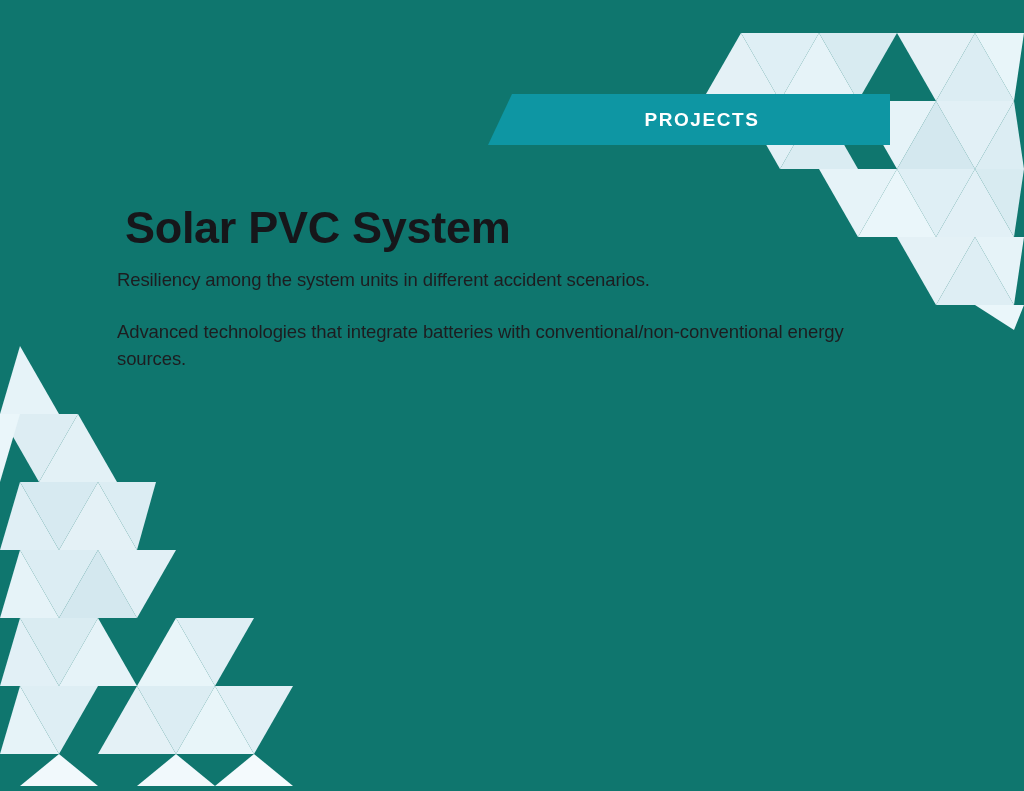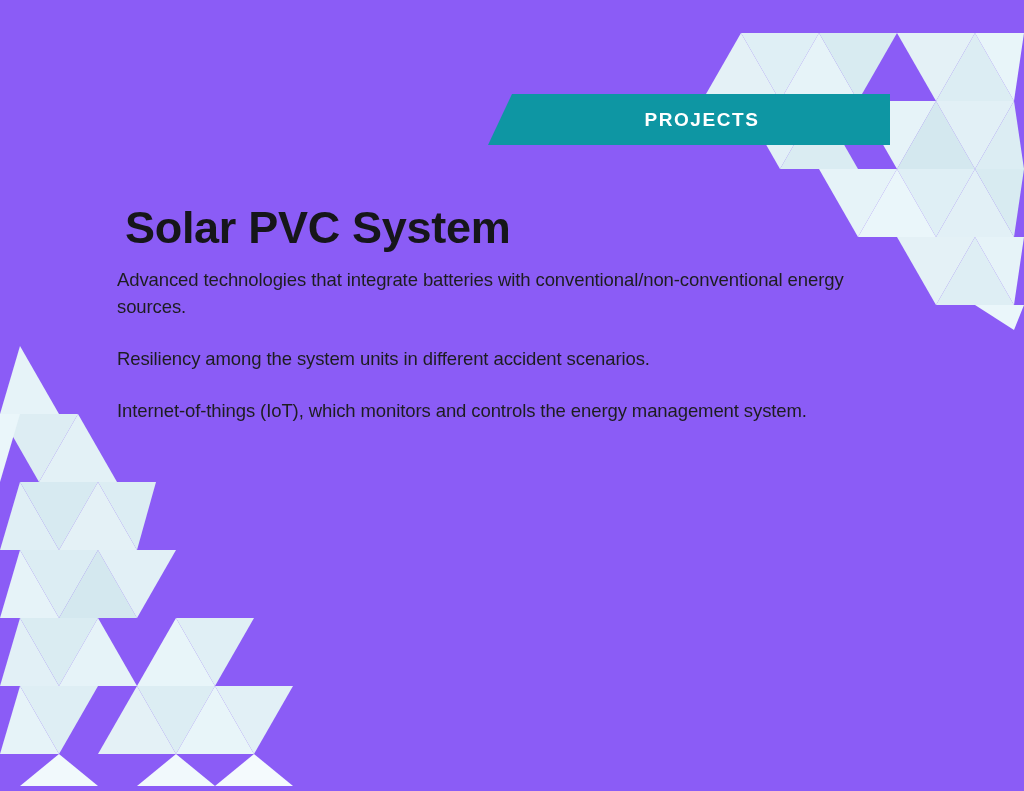--- a/index.html
+++ b/index.html
@@ -7,21 +7,21 @@
     padding: 0;
     background: #ffffff;
   }
   body {
     font-family: "Liberation Sans", sans-serif;
   }
   #slide {
     position: relative;
     width: 1024px;
     height: 791px;
-    background: #8b5cf6;
+    background: #0f766e;
     overflow: hidden;
   }
 
   
   .deco {
     position: absolute;
     pointer-events: none;
   }
   #deco-top-right {
     top: 0;
@@ -183,18 +183,17 @@
   <div id="projects-banner">
     <svg viewBox="0 0 402 51" preserveAspectRatio="none" xmlns="http://www.w3.org/2000/svg" aria-hidden="true">
       <polygon points="24,0 402,0 402,51 0,51" fill="#0E96A3"></polygon>
     </svg>
     <div id="projects-banner-label">PROJECTS</div>
   </div>
 
   <h1 id="slide-title">Solar PVC System</h1>
 
   <div id="body-copy">
+    <p class="body-paragraph">Resiliency among the system units in different accident scenarios.</p>
     <p class="body-paragraph p-wide2">Advanced technologies that integrate batteries with conventional/non-conventional energy sources.</p>
-    <p class="body-paragraph">Resiliency among the system units in different accident scenarios.</p>
-    <p class="body-paragraph">Internet-of-things (IoT), which monitors and controls the energy management system.</p>
   </div>
 
 </div>
 
 </body></html>

